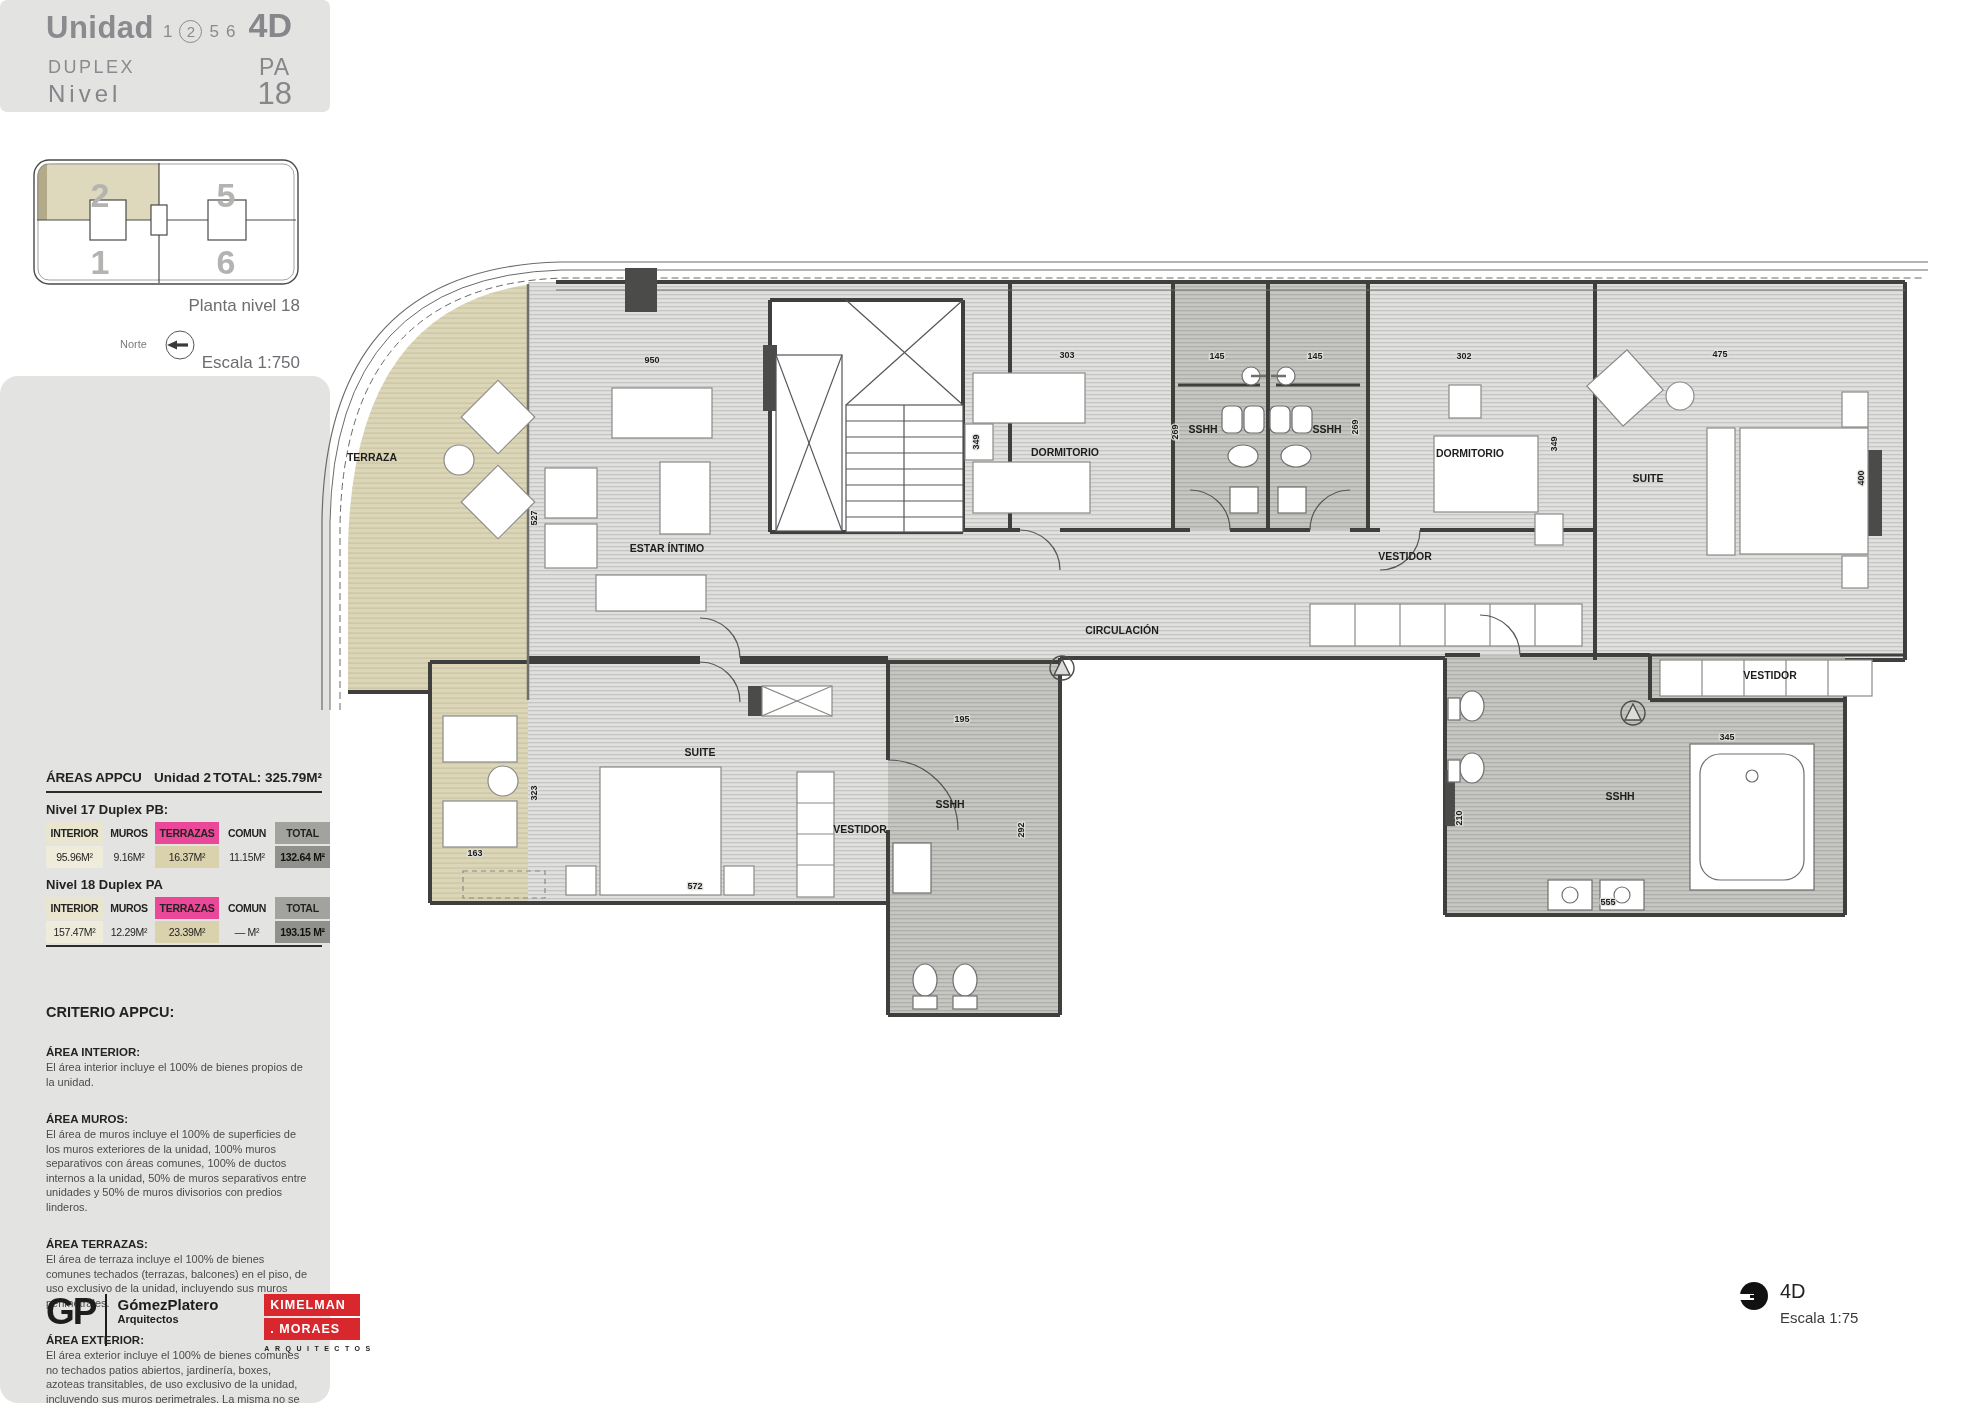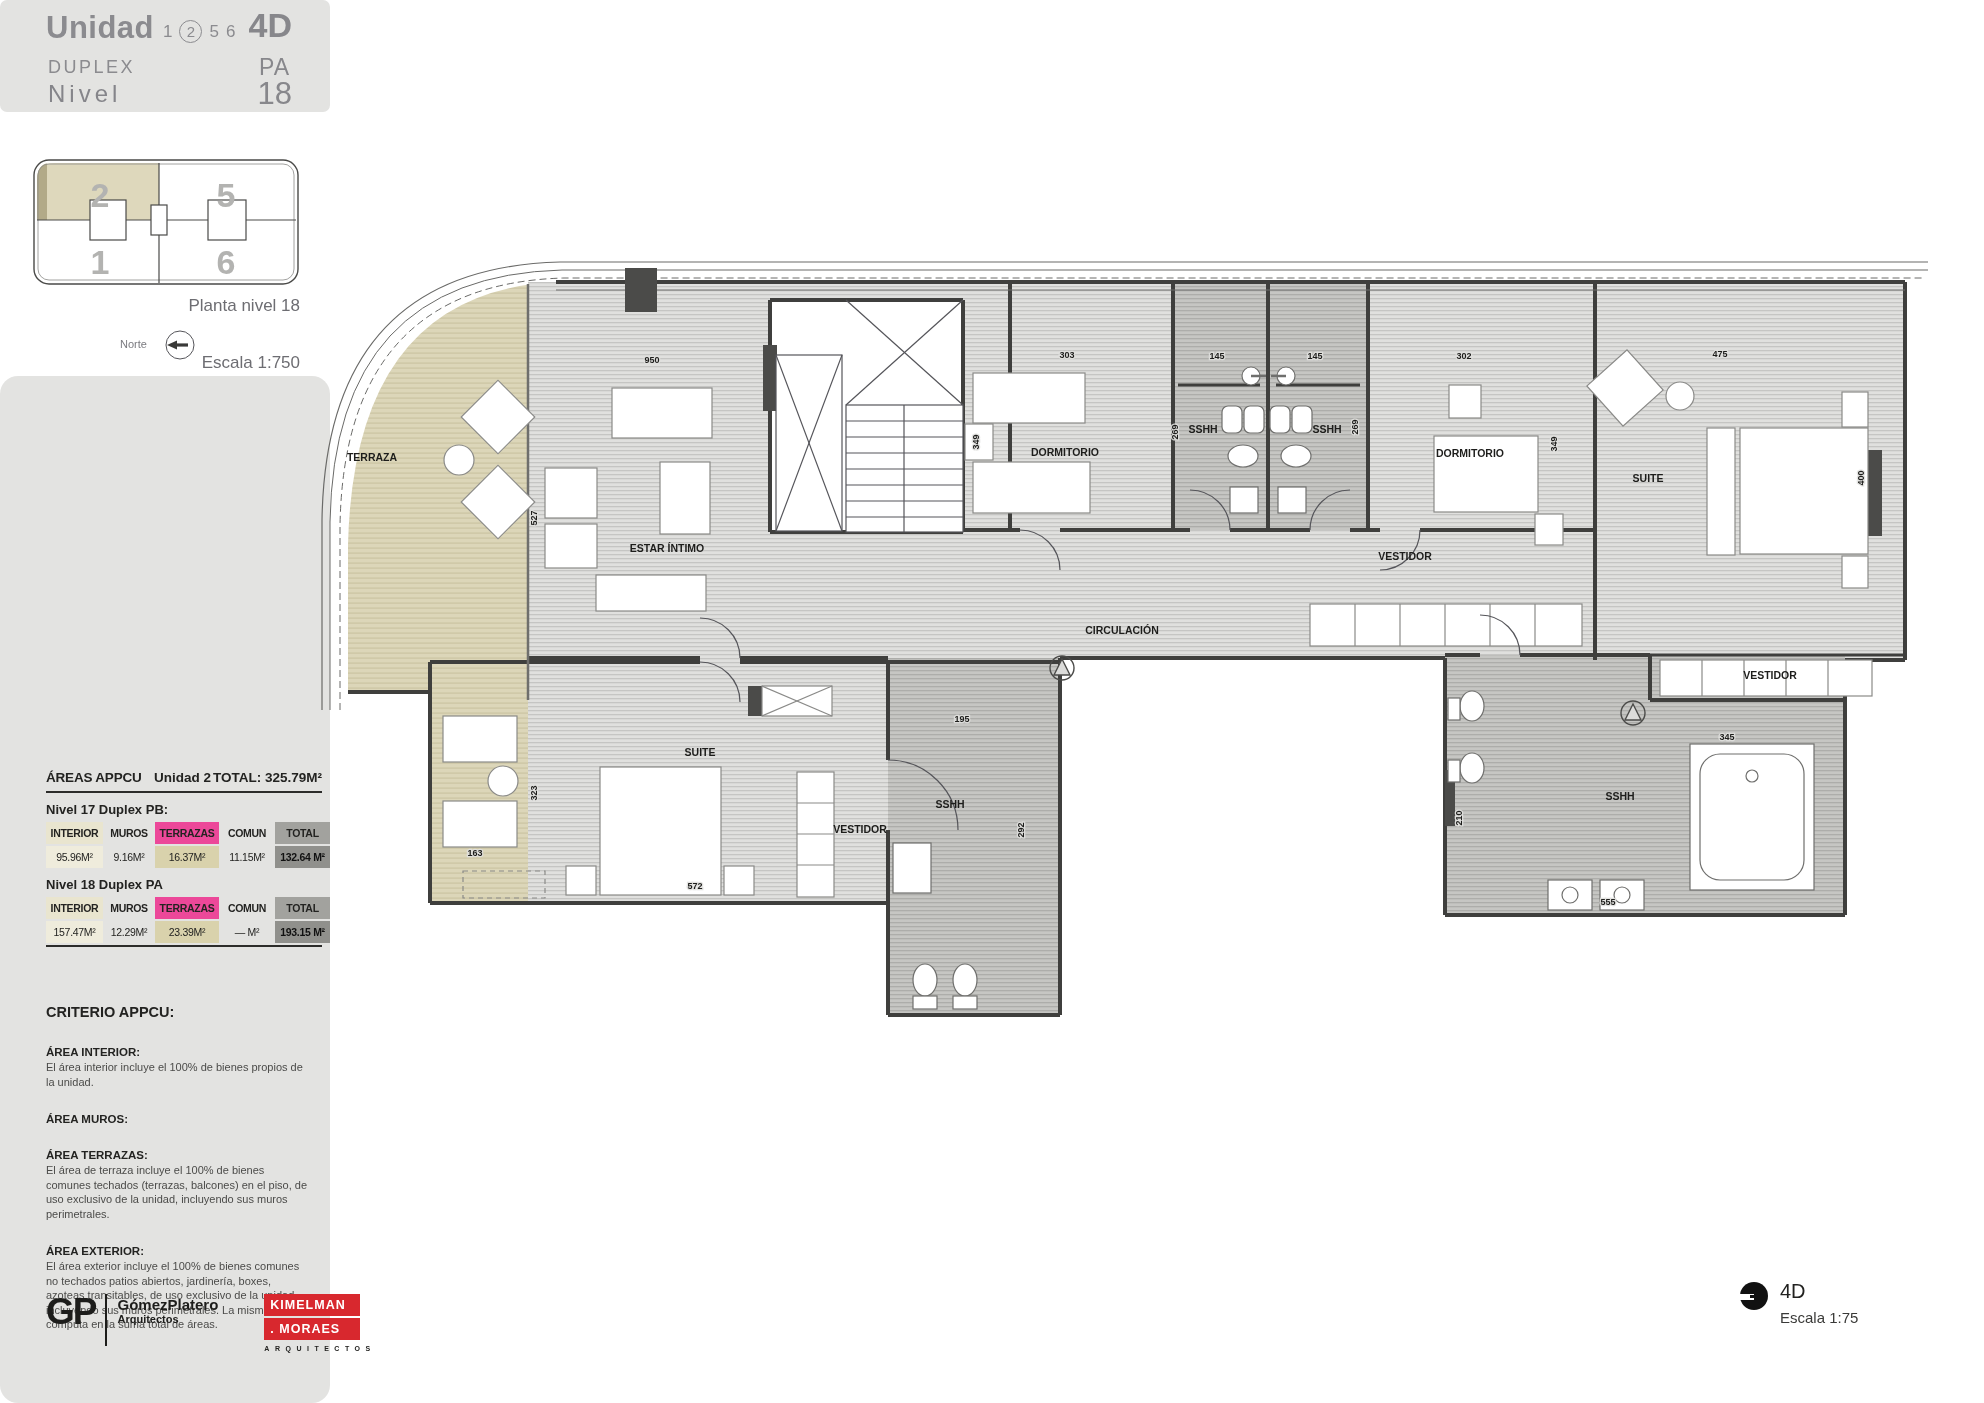--- a/index.html
+++ b/index.html
@@ -165,20 +165,21 @@
 
     <div class="criterio">
       <div class="crit-title">CRITERIO APPCU:</div>
 
       <div class="crit-sec">
         <h4>ÁREA INTERIOR:</h4>
         <p>El área interior incluye el 100% de bienes propios de la unidad.</p>
       </div>
       <div class="crit-sec">
         <h4>ÁREA MUROS:</h4>
+        <p>El área de muros incluye el 100% de superficies de los muros exteriores de la unidad, 100% muros separativos con áreas comunes, 100% de ductos internos a la unidad, 50% de muros separativos entre unidades y 50% de muros divisorios con predios linderos.</p>
       </div>
       <div class="crit-sec">
         <h4>ÁREA TERRAZAS:</h4>
         <p>El área de terraza incluye el 100% de bienes comunes techados (terrazas, balcones) en el piso, de uso exclusivo de la unidad, incluyendo sus muros perimetrales.</p>
       </div>
       <div class="crit-sec">
         <h4>ÁREA EXTERIOR:</h4>
         <p>El área exterior incluye el 100% de bienes comunes no techados patios abiertos, jardinería, boxes, azoteas transitables, de uso exclusivo de la unidad, incluyendo sus muros perimetrales. La misma no se computa en la suma total de áreas.</p>
       </div>
 

